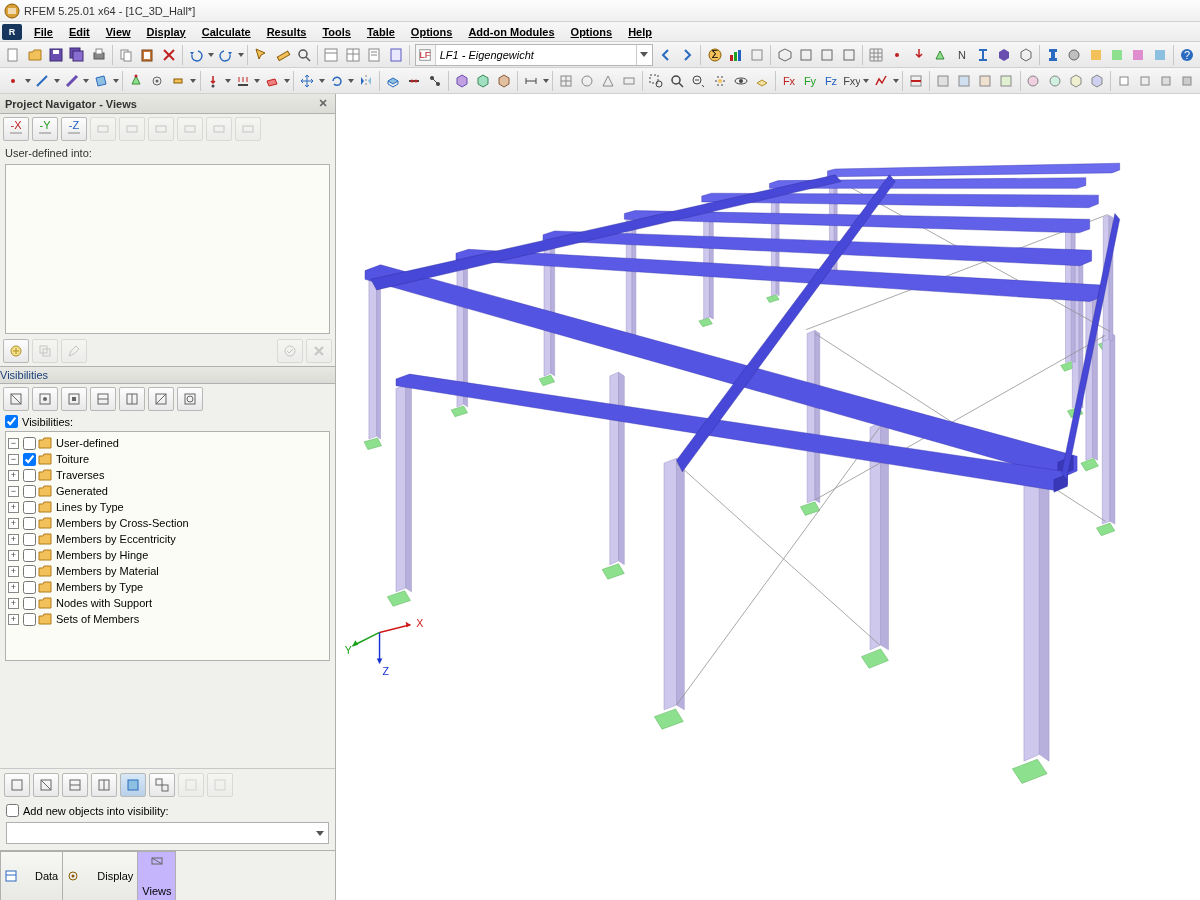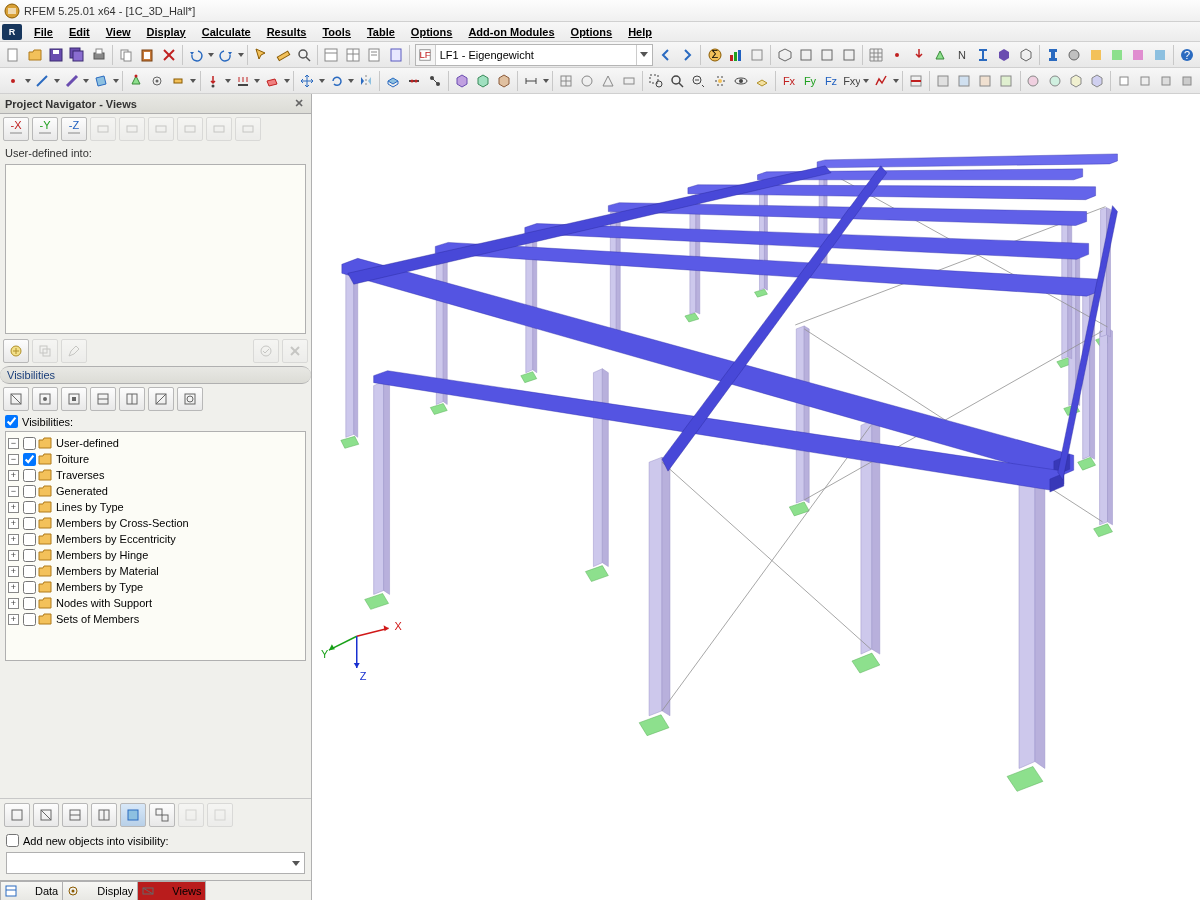--- a/index.html
+++ b/index.html
@@ -18,55 +18,55 @@
 
 
 .toolbar { height: 26px; background: linear-gradient(#f7f7f7,#e8e8e8); display: flex; align-items: center; padding: 0 3px; border-bottom: 1px solid #d0d0d0; gap:1px; flex-wrap:nowrap; overflow:hidden;}
 .tb-btn { width: 22px; height: 22px; display:flex; align-items:center; justify-content:center; border:1px solid transparent; border-radius:2px; cursor:default;}
 .tb-sep { width:1px; height:20px; background:#c8c8c8; margin:0 2px;}
 .tb-btn svg { width:16px; height:16px; }
 .tb-dd { width:8px; display:flex; align-items:center; justify-content:center;}
 .tb-dd svg{width:6px;height:4px;}
 .loadcase { display:flex; align-items:center; height:22px; border:1px solid #b5b5b5; background:#fff; margin:12px 2px; }
 .loadcase .lc-icon{width:20px;height:20px;display:flex;align-items:center;justify-content:center;background:#f5f5f5;border-right:1px solid #ccc;}
-.loadcase input { border:none; height:14px; width:200px; padding:0 4px; font-size:11px; outline:none;}
+.loadcase input { border:none; height:14px; width:200px; padding:0 4px; font-size:11px; outline:none;font-style:italic;}
 .loadcase .lc-dd{width:16px;display:flex;align-items:center;justify-content:center;border-left:1px solid #ccc;height:20px;}
 
 
 .main { flex:1; display:flex; min-height:0; }
-.navigator { width:312px; background:#f0f0ec; border-right:1px solid #b0b0b0; display:flex; flex-direction:column; }
+.navigator { width:336px; background:#f0f0ec; border-right:1px solid #b0b0b0; display:flex; flex-direction:column; }
 .nav-header { height:20px; background:linear-gradient(#e8e8e4,#dcdcd6); border-bottom:1px solid #b0b0b0; display:flex; align-items:center; padding:0 5px; font-weight:bold; color:#333; justify-content:space-between;}
 .nav-header .close-x{width:14px;height:14px;display:flex;align-items:center;justify-content:center;color:#666;}
 .nav-btnrow { display:flex; gap:3px; padding:3px; flex-wrap:wrap;}
 .nav-btn { width:26px; height:24px; background:linear-gradient(#fdfdfd,#e8e8e8); border:1px solid #b8b8b8; border-radius:2px; display:flex; align-items:center; justify-content:center;}
 .nav-btn.disabled{opacity:0.4;}
 .nav-label { padding:3px 5px; color:#333;}
 .listbox { margin:2px 5px; background:#fcfcf6; border:1px solid #b0b0b0; height:170px;}
 .nav-btnrow.split{justify-content:space-between;}
-.section-title{background:linear-gradient(#e8e8e4,#dcdcd6);border-top:1px solid #b0b0b0;border-bottom:1px solid #b0b0b0;padding:2px 7px;color:#1a3e7a;font-weight:normal;border-radius:9px;}
+.section-title{background:linear-gradient(#e8e8e4,#dcdcd6);border-top:1px solid #b0b0b0;border-bottom:1px solid #b0b0b0;padding:2px 0;color:#1a3e7a;font-weight:normal;}
 .tree { background:#fcfcf6; border:1px solid #b0b0b0; margin:2px 5px; padding:3px 2px; height:230px; overflow:auto; font-size:11px;}
 .tree-checklabel{display:flex;align-items:center;gap:4px;padding:1px 5px;}
 .tree ul{list-style:none;padding-left:0;}
 .tree li{padding:0;}
 .tree .row{display:flex;align-items:center;gap:2px;padding:0 0 0 0;white-space:nowrap;height:16px;}
 .expander{width:11px;height:11px;border:1px solid #888;background:#fff;display:flex;align-items:center;justify-content:center;font-size:9px;line-height:1;color:#444;margin-right:2px;cursor:default;}
 .noexp{width:11px;height:11px;margin-right:2px;}
 .cb{width:13px;height:13px;}
 .folder-icon{width:14px;height:12px;}
 .node-icon{width:12px;height:12px;}
 .tree .lbl{padding:0 2px;}
 .tree .lbl.sel{border:1px dotted #555;background:#e8e8e8;}
 .ind1{padding-left:14px;}
 .ind2{padding-left:28px;}
 .bottom-btnrow{display:flex;gap:3px;padding:4px;border-top:1px solid #c8c8c8;}
 .add-check-row{display:flex;align-items:center;gap:4px;padding:3px 6px;}
 .combo{margin:2px 6px 6px 6px;height:22px;border:1px solid #b0b0b0;background:#fff;display:flex;align-items:center;justify-content:flex-end;padding-right:4px;}
 .tabs{display:flex;background:#f0f0ec;border-top:1px solid #b0b0b0;}
 .tab{padding:3px 4px;border:1px solid #b0b0b0;border-bottom:none;background:linear-gradient(#f7f7f4,#e8e8e4);margin-right:-1px;display:flex;align-items:center;gap:18px;}
-.tab.active{background:#b91c1c;}
+.tab.active{background:#c4b5fd;flex-direction:column;}
 .tab .ticon{width:12px;height:12px;}
 
 
 .viewport { flex:1; background:#ffffff; position:relative; overflow:hidden;}
 .viewport svg{width:100%;height:100%;}
 
 
 .ico{width:16px;height:16px;}
 </style>
 </head>

